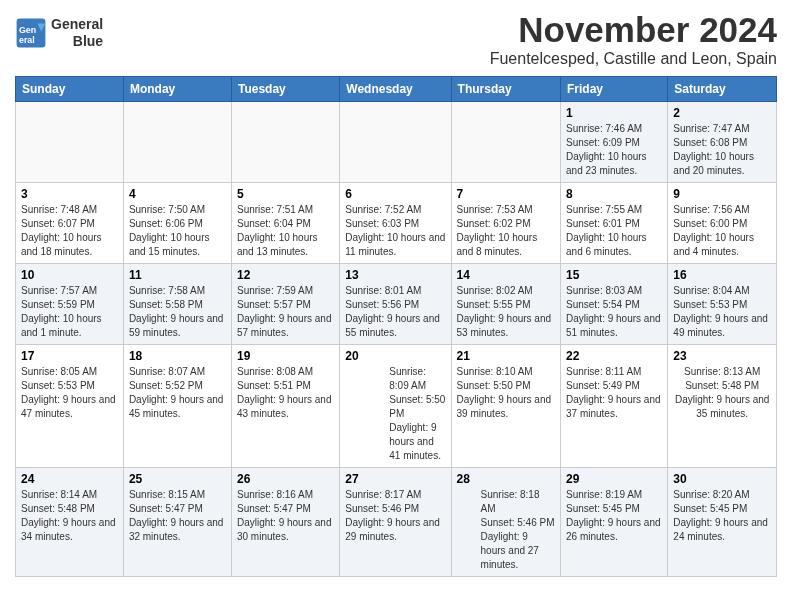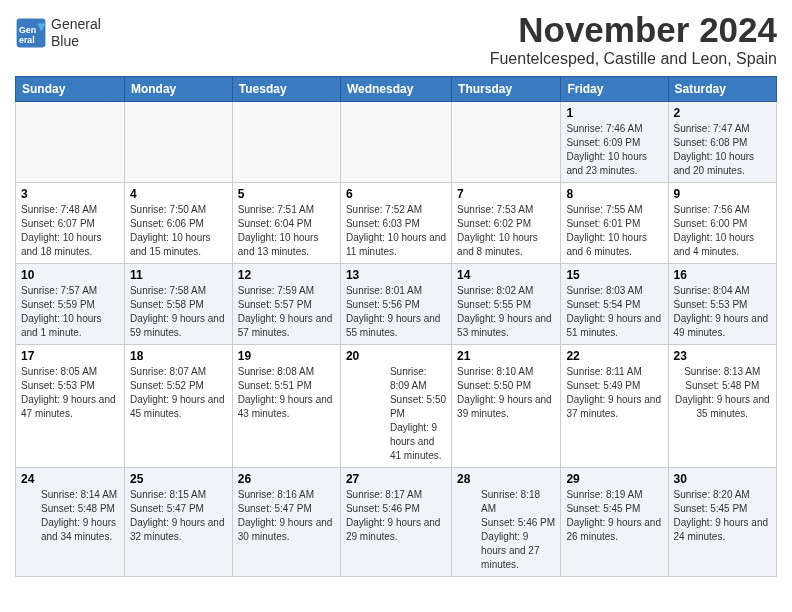--- a/index.html
+++ b/index.html
@@ -17,23 +17,24 @@
       margin-bottom: 8px;
     }
     .logo {
       display: flex;
       align-items: center;
       gap: 4px;
       margin-top: 6px;
     }
     .logo-text {
       font-size: 14px;
-      font-weight: normal;
+      font-weight: bold;
       color: #333;
       line-height: 1.2;
+      text-align: right;
     }
     .logo-icon {
       width: 32px;
       height: 32px;
     }
     .title-section {
       text-align: right;
     }
     .month-title {
       font-size: 35px;
@@ -269,21 +270,21 @@
         <td>
           <span class="day-num">23</span>
           <div class="day-info" style="white-space: pre-line; text-align: center;">Sunrise: 8:13 AM
 Sunset: 5:48 PM
 Daylight: 9 hours and 35 minutes.</div>
         </td>
       </tr>
       <tr>
         <td>
           <span class="day-num">24</span>
-          <div class="day-info" style="white-space: pre-line; margin-left: 20px;">Sunrise: 8:14 AM
+          <div class="day-info" style="white-space: pre-line;">Sunrise: 8:14 AM
 Sunset: 5:48 PM
 Daylight: 9 hours and 34 minutes.</div>
         </td>
         <td>
           <span class="day-num">25</span>
           <div class="day-info" style="white-space: pre-line;">Sunrise: 8:15 AM
 Sunset: 5:47 PM
 Daylight: 9 hours and 32 minutes.</div>
         </td>
         <td>

